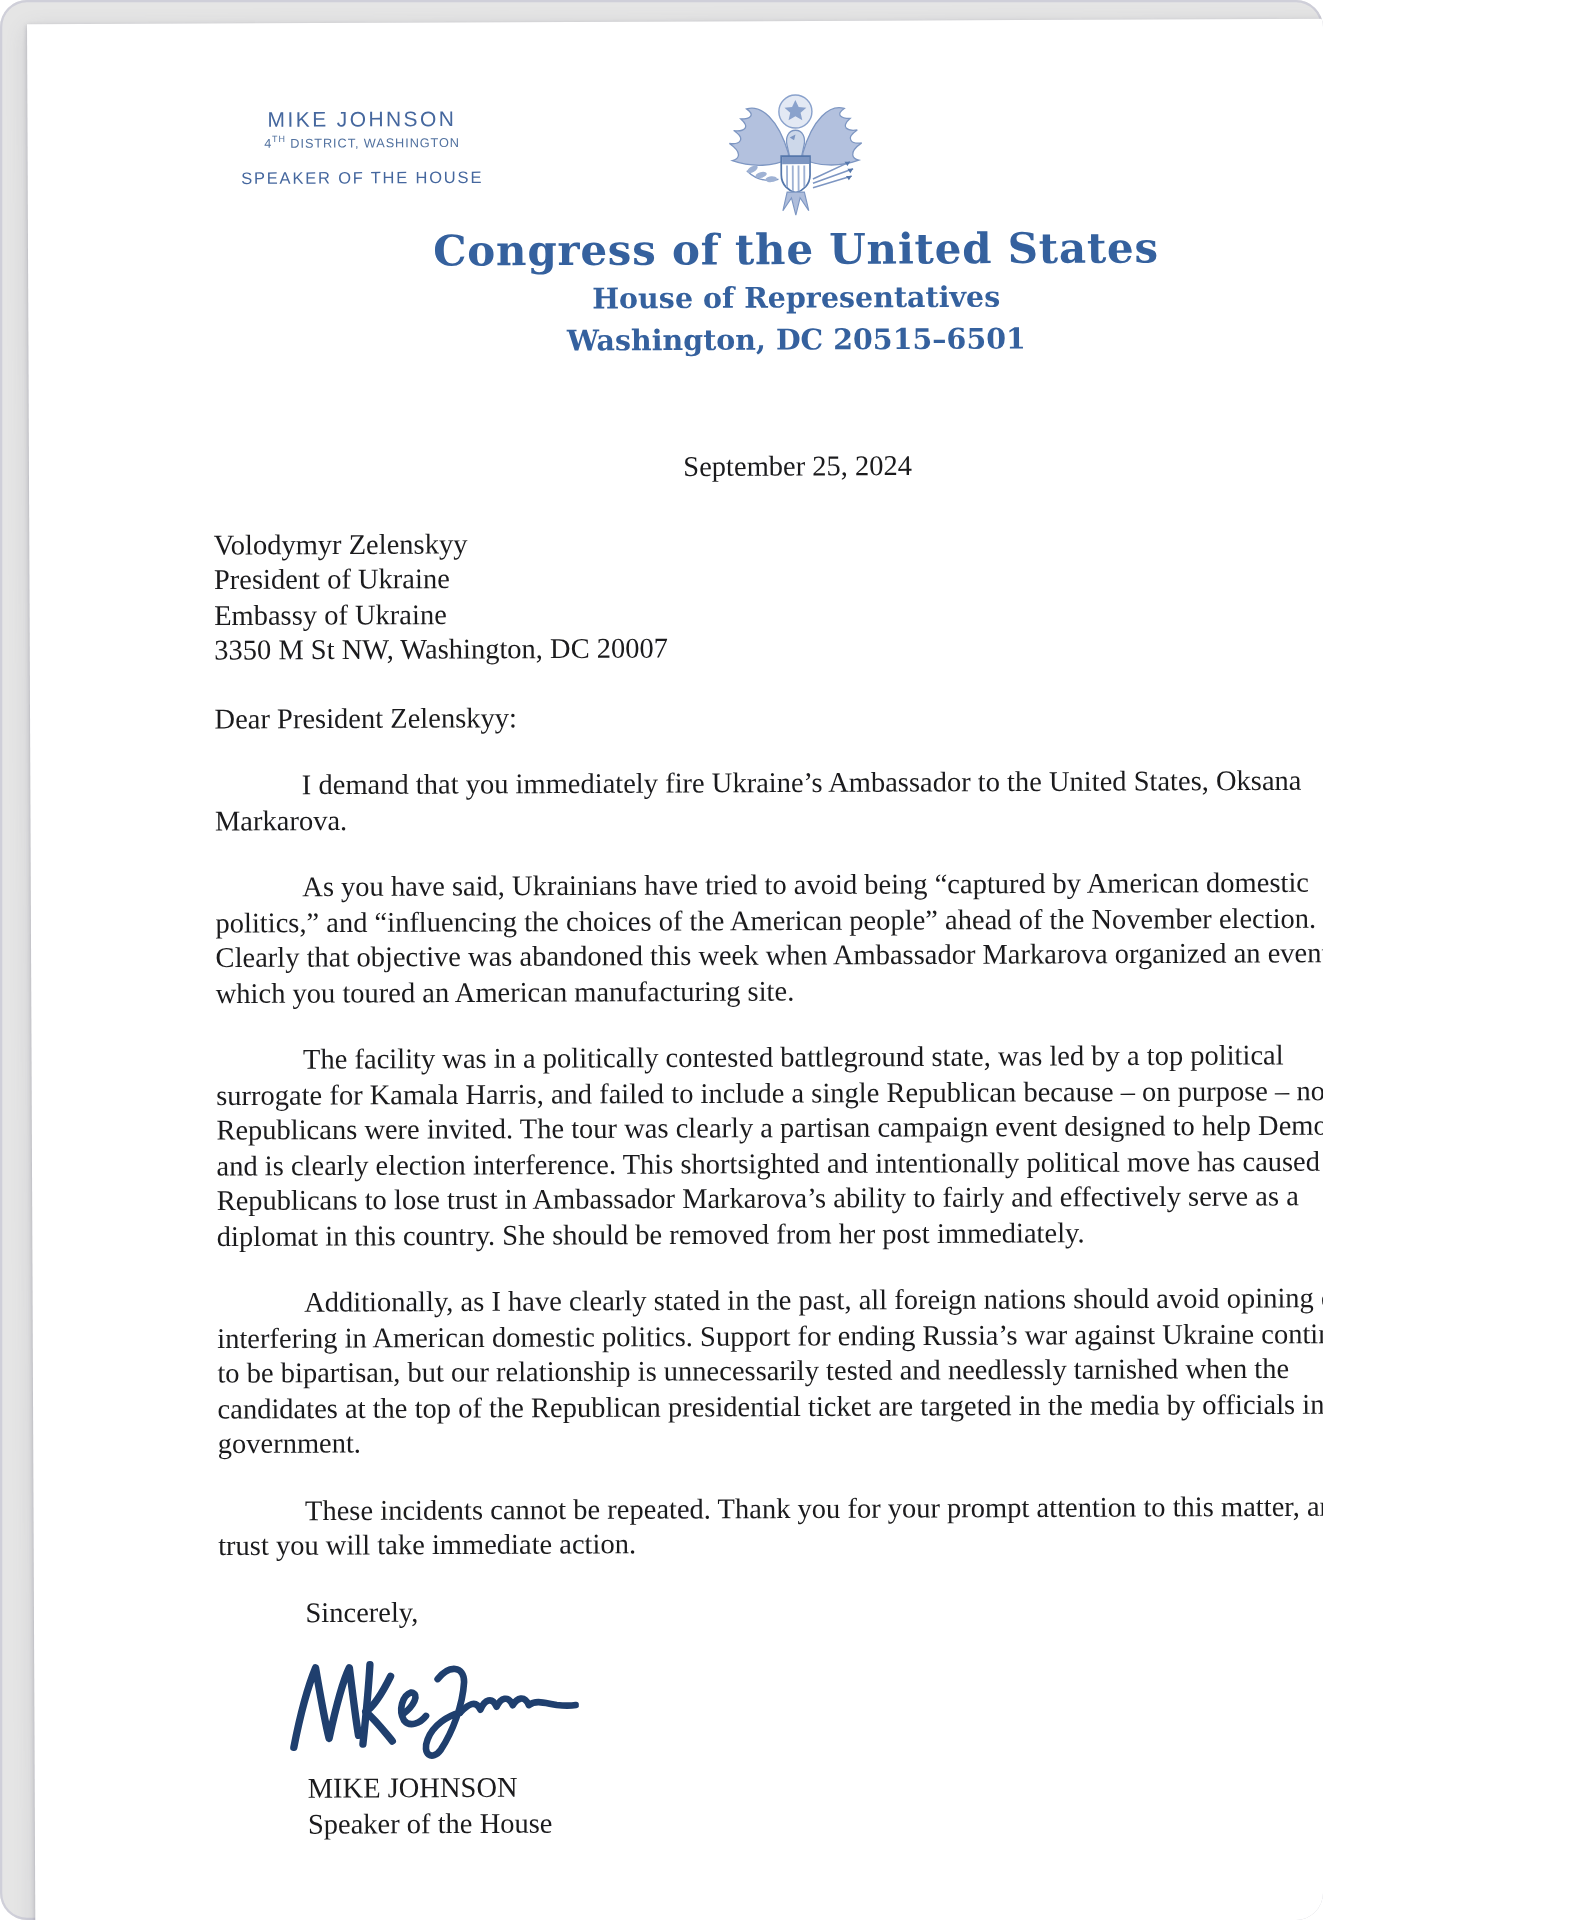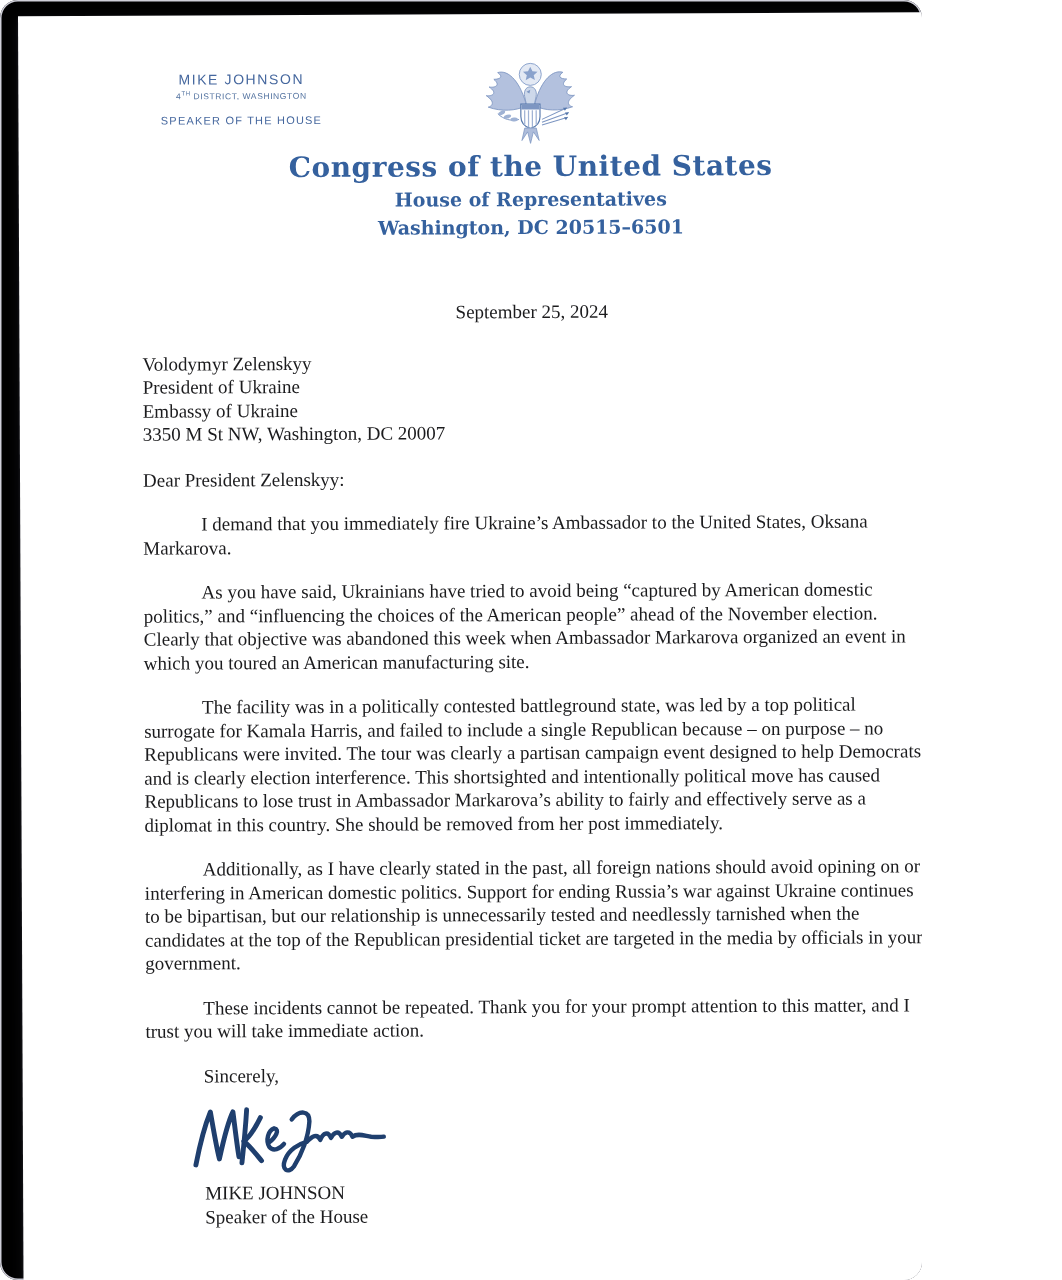--- a/index.html
+++ b/index.html
@@ -5,25 +5,24 @@
   html, body {
     margin: 0;
     padding: 0;
     background: #ffffff;
     font-family: "Liberation Serif", serif;
   }
   .screen {
     position: relative;
     width: 882px;
     height: 1280px;
-    background: #000000;
+    background: #e5e5e5;
     border-radius: 18px;
     box-shadow: inset 0 0 0 1.5px #cfcfd9;
     overflow: hidden;
-    padding-left: 40px;
   }
   .page {
     position: absolute;
     left: 18px;
     top: 14px;
     width: 1024px;
     height: 1290px;
     background: #ffffff;
     transform: rotate(-0.25deg);
     transform-origin: 50% 0;

